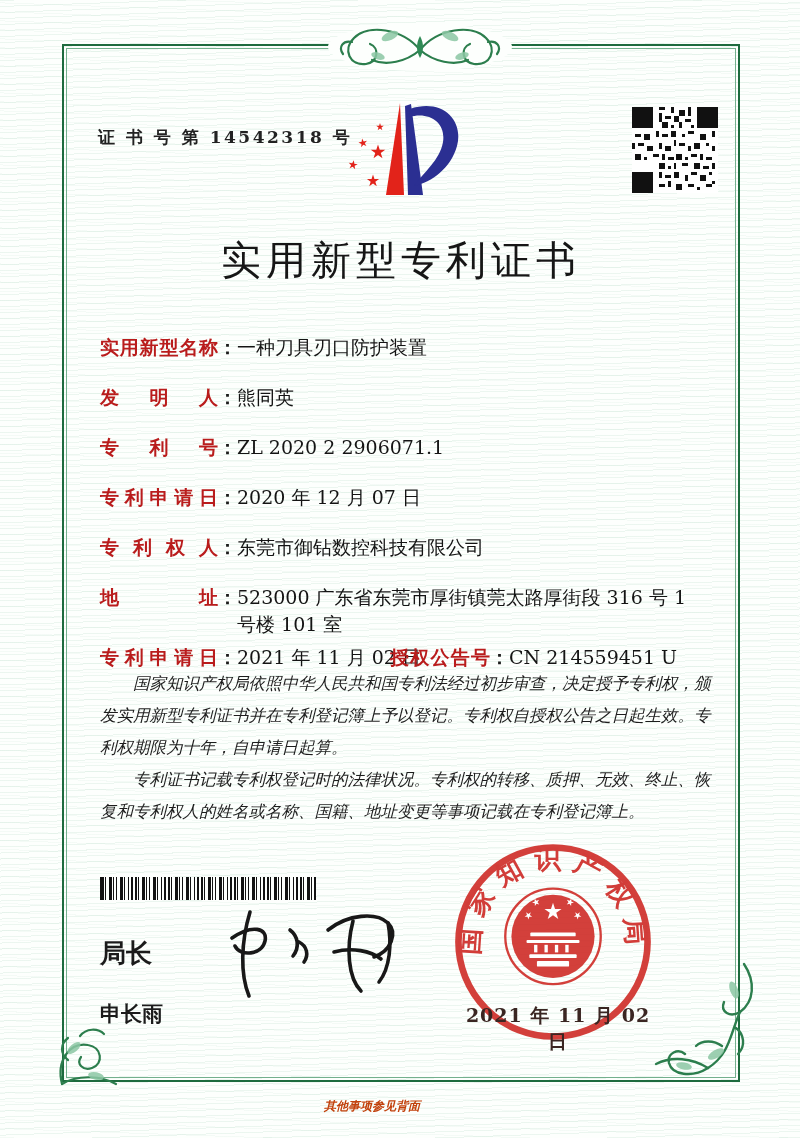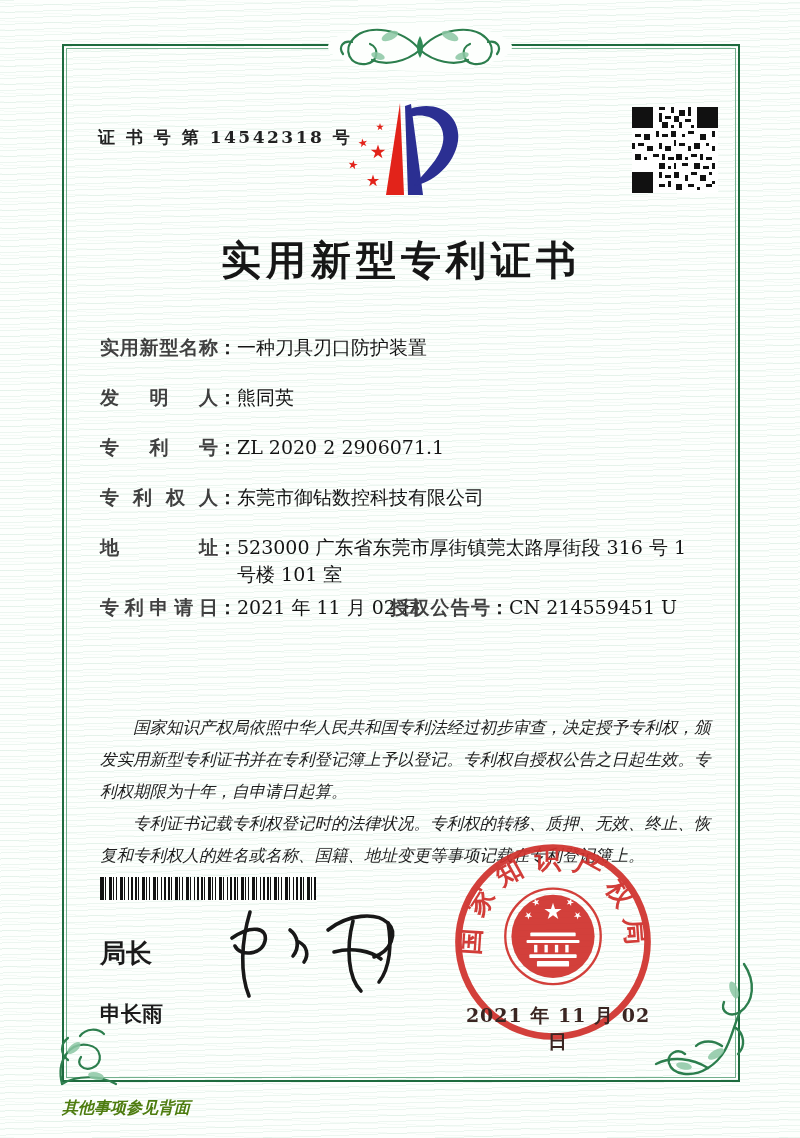--- a/index.html
+++ b/index.html
@@ -23,38 +23,38 @@
   }
   .frame::after{
     content:'';position:absolute;inset:2px;border:1px solid #73b08d;
   }
   .abs{position:absolute;}
   .cert-no{left:98px;top:108px;font-size:17px;letter-spacing:2.5px;font-weight:600;color:#222;margin-top:18px;}
   .logo{left:342px;top:96px;width:120px;height:112px;}
   .qr{left:632px;top:107px;width:86px;height:86px;}
   .title{
     left:62px;top:233px;width:678px;text-align:center;
-    font-size:40px;font-weight:700;letter-spacing:5px;color:#161616;
+    font-size:40px;font-weight:400;letter-spacing:5px;color:#161616;
   }
   .fields{left:100px;top:334px;width:614px;font-size:19px;line-height:26px;}
   .frow{margin-bottom:23px;position:relative;white-space:nowrap;}
   .flabel{
     display:inline-block;width:118px;text-align:justify;text-align-last:justify;
-    font-weight:600;vertical-align:top;color:#404040;
+    font-weight:600;vertical-align:top;color:#b91c1c;
   }
   .fcolon{font-weight:600;vertical-align:top;}
   .fvalue{
     display:inline-block;max-width:470px;vertical-align:top;
     white-space:normal;line-height:27px;color:#141414;
   }
   .frow-grant{margin-bottom:0;}
   .grant-right{position:absolute;left:290px;top:0;white-space:nowrap;}
   .paras{
     left:100px;top:668px;width:614px;font-size:16.5px;line-height:32px;
-    font-style:italic;color:#1d1d1d;margin-top:44px;
+    font-style:italic;color:#1d1d1d;
   }
   .paras p{margin:0;text-indent:2em;}
   .barcode{
     left:100px;top:877px;width:212px;height:23px;
     background:
       repeating-linear-gradient(90deg,
         #121212 0 2px,#fdfffd 2px 3px,
         #121212 3px 4px,#fdfffd 4px 7px,
         #121212 7px 10px,#fdfffd 10px 11px,
         #121212 11px 12px,#fdfffd 12px 14px,
@@ -67,21 +67,21 @@
   }
   .director-title{left:100px;top:936px;font-size:26px;font-weight:600;}
   .director-name{left:100px;top:1000px;font-size:21px;font-weight:600;}
   .signature{left:210px;top:898px;width:200px;height:112px;}
   .seal{left:449px;top:838px;width:208px;height:208px;opacity:.93;}
   .seal-date{
     left:462px;top:1003px;width:192px;text-align:center;
     font-size:19px;font-weight:700;color:#3a2622;letter-spacing:1px;
   }
   .page-num{left:62px;top:1053px;width:620px;text-align:center;font-size:15px;color:#222;}
-  .back-note{left:62px;top:1098px;width:620px;font-size:16px;font-style:italic;font-weight:600;color:#4d7c0f;}
+  .back-note{left:62px;top:1098px;width:620px;text-align:center;font-size:12px;font-style:italic;font-weight:600;color:#c2410c;}
   .orn{pointer-events:none;}
   .orn-top{left:290px;top:16px;width:260px;height:64px;}
   .orn-bl{left:46px;top:1020px;width:112px;height:84px;}
   .orn-br{left:644px;top:956px;width:122px;height:132px;}
 </style>
 </head>
 <body>
 
 <div class="page">
 
@@ -230,20 +230,23 @@
     <div class="frow">
       <span class="flabel">实用新型名称</span><span class="fcolon">：</span><span class="fvalue">一种刀具刃口防护装置</span>
     </div>
     <div class="frow">
       <span class="flabel">发明人</span><span class="fcolon">：</span><span class="fvalue">熊同英</span>
     </div>
     <div class="frow">
       <span class="flabel">专利号</span><span class="fcolon">：</span><span class="fvalue">ZL 2020 2 2906071.1</span>
     </div>
     <div class="frow">
+      <span class="flabel">专利申请日</span><span class="fcolon">：</span><span class="fvalue">2020 年 12 月 07 日</span>
+    </div>
+    <div class="frow">
       <span class="flabel">专利权人</span><span class="fcolon">：</span><span class="fvalue">东莞市御钻数控科技有限公司</span>
     </div>
     <div class="frow" style="margin-bottom:6px;">
       <span class="flabel">地址</span><span class="fcolon">：</span><span class="fvalue">523000 广东省东莞市厚街镇莞太路厚街段 316 号 1 号楼 101 室</span>
     </div>
     <div class="frow frow-grant">
       <span class="flabel">专利申请日</span><span class="fcolon">：</span><span class="fvalue">2021 年 11 月 02 日</span>
       <span class="grant-right">
         <span class="flabel" style="width:100px">授权公告号</span><span class="fcolon">：</span><span class="fvalue">CN 214559451 U</span>
       </span>

